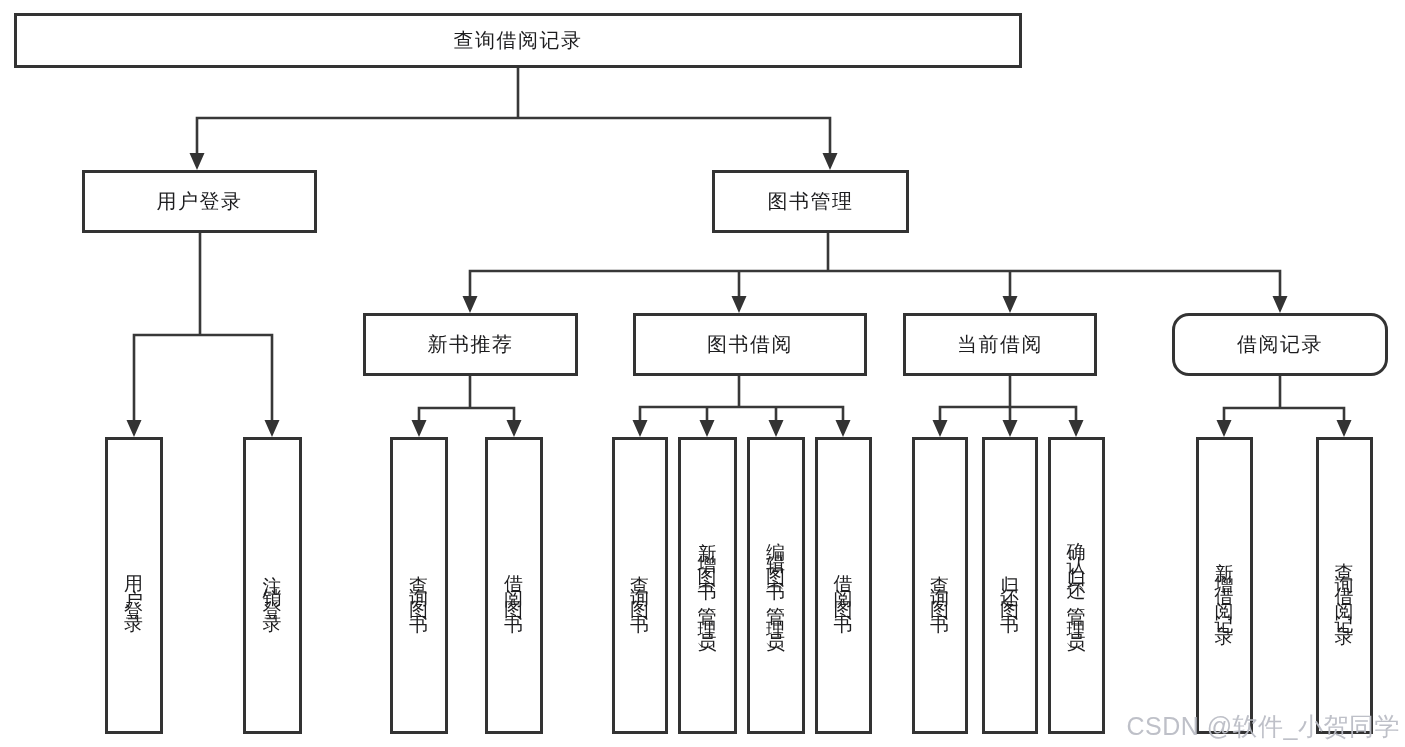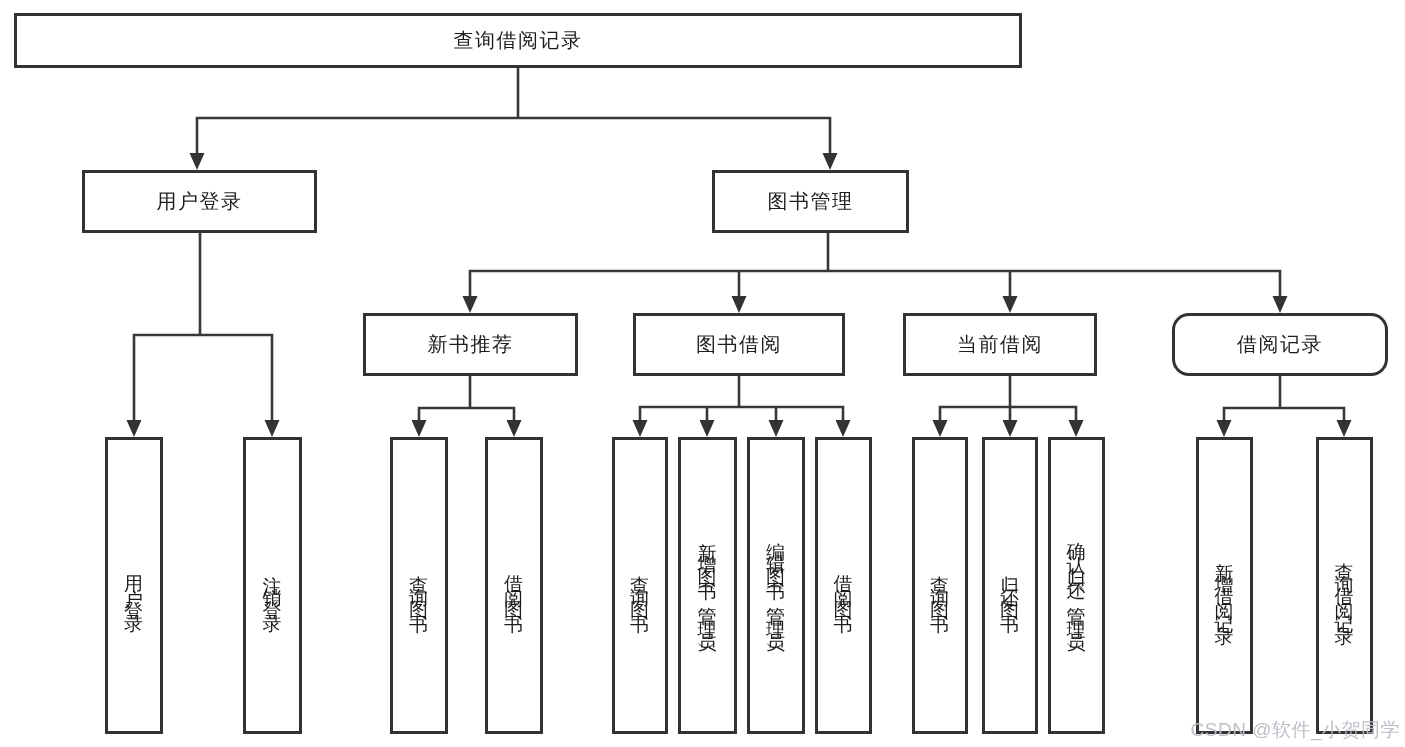--- a/index.html
+++ b/index.html
@@ -36,21 +36,21 @@
     text-orientation: mixed;
     font-size: 19px;
     line-height: 1;
     letter-spacing: 13px;
     white-space: nowrap;
   }
   .watermark {
     position: absolute;
     right: 5px;
     bottom: 4px;
-    font-size: 19px;
+    font-size: 25px;
     letter-spacing: 0.5px;
     color: rgba(186, 189, 197, 0.95);
     z-index: 6;
     white-space: nowrap;
   }
 </style>
 </head>
 <body>
 
 <div class="canvas">
@@ -93,21 +93,21 @@
   <div class="box" style="left:82px; top:170px; width:235px; height:63px;">
     <span class="hlabel">用户登录</span>
   </div>
   <div class="box" style="left:712px; top:170px; width:197px; height:63px;">
     <span class="hlabel">图书管理</span>
   </div>
 
   <div class="box" style="left:363px; top:313px; width:215px; height:63px;">
     <span class="hlabel">新书推荐</span>
   </div>
-  <div class="box" style="left:633px; top:313px; width:212px; height:63px;">
+  <div class="box" style="left:633px; top:313px; width:234px; height:63px;">
     <span class="hlabel">图书借阅</span>
   </div>
   <div class="box" style="left:903px; top:313px; width:194px; height:63px;">
     <span class="hlabel">当前借阅</span>
   </div>
   <div class="box" style="left:1172px; top:313px; width:216px; height:63px;border-radius:17px;">
     <span class="hlabel">借阅记录</span>
   </div>
 
   <div class="box leaf" style="left:105px; top:437px; width:58px; height:297px;">

